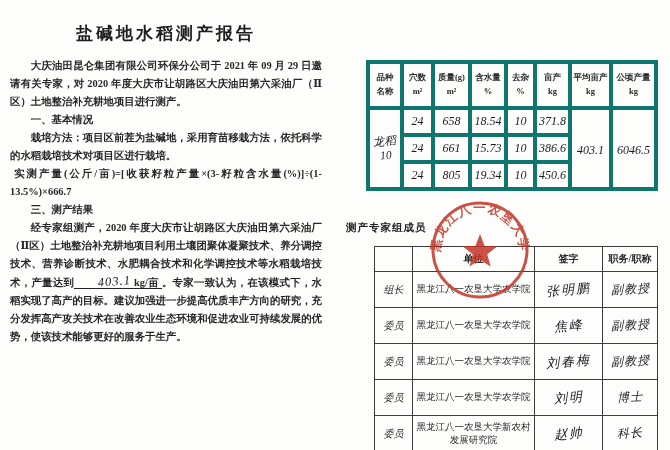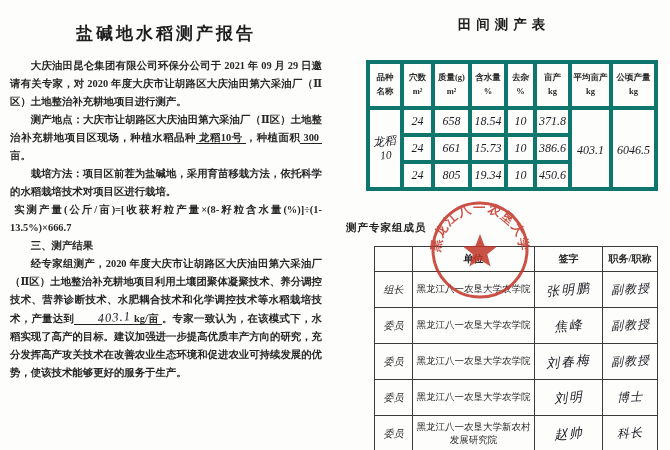--- a/index.html
+++ b/index.html
@@ -39,30 +39,29 @@
   
   .stamp{position:absolute;left:86px;top:194px;width:112px;height:112px;opacity:0.85;z-index:5;pointer-events:none;}
 </style>
 </head>
 <body>
 
 <div class="page-left">
   <div class="report-title">盐碱地水稻测产报告</div>
   <div class="body-text">
     <p class="indent">大庆油田昆仑集团有限公司环保分公司于 2021 年 09 月 29 日邀请有关专家，对 2020 年度大庆市让胡路区大庆油田第六采油厂（Ⅱ区）土地整治补充耕地项目进行测产。</p>
-    <p class="indent"><span>测产地点：大庆市让胡路区大庆油田第六采油厂（Ⅱ区）土地整治补充耕地项目区现场，种植水稻品种</span><span class="ul">龙稻10号</span><span>，种植面积</span><span class="ul">300</span><span>亩。</span></p>
+    <p class="heading">一、基本情况</p>
     <p class="indent">栽培方法：项目区前茬为盐碱地，采用育苗移栽方法，依托科学的水稻栽培技术对项目区进行栽培。</p>
-    <p class="formula">实测产量(公斤/亩)=[收获籽粒产量×(8-籽粒含水量(%)]÷(1-13.5%)×666.7</p>
+    <p class="formula">实测产量(公斤/亩)=[收获籽粒产量×(3-籽粒含水量(%)]÷(1-13.5%)×666.7</p>
     <p class="heading">三、测产结果</p>
     <p class="indent"><span>经专家组测产，2020 年度大庆市让胡路区大庆油田第六采油厂（Ⅱ区）土地整治补充耕地项目利用土壤团聚体凝聚技术、养分调控技术、营养诊断技术、水肥耦合技术和化学调控技术等水稻栽培技术，产量达到</span><span class="ul"><span class="hw hw-inline">403.1</span>&nbsp;<span>kg/亩</span></span><span>。专家一致认为，在该模式下，水稻实现了高产的目标。建议加强进一步提高优质丰产方向的研究，充分发挥高产攻关技术在改善农业生态环境和促进农业可持续发展的优势，使该技术能够更好的服务于生产。</span></p>
   </div>
 </div>
 
 <div class="page-right">
-  <div class="ft-title">田间测产表</div>
 
   <table class="field">
     <colgroup>
       <col style="width:34px">
         <col style="width:31px">
         <col style="width:37px">
         <col style="width:36px">
       <col style="width:29px">
         <col style="width:35px">
         <col style="width:41px">

